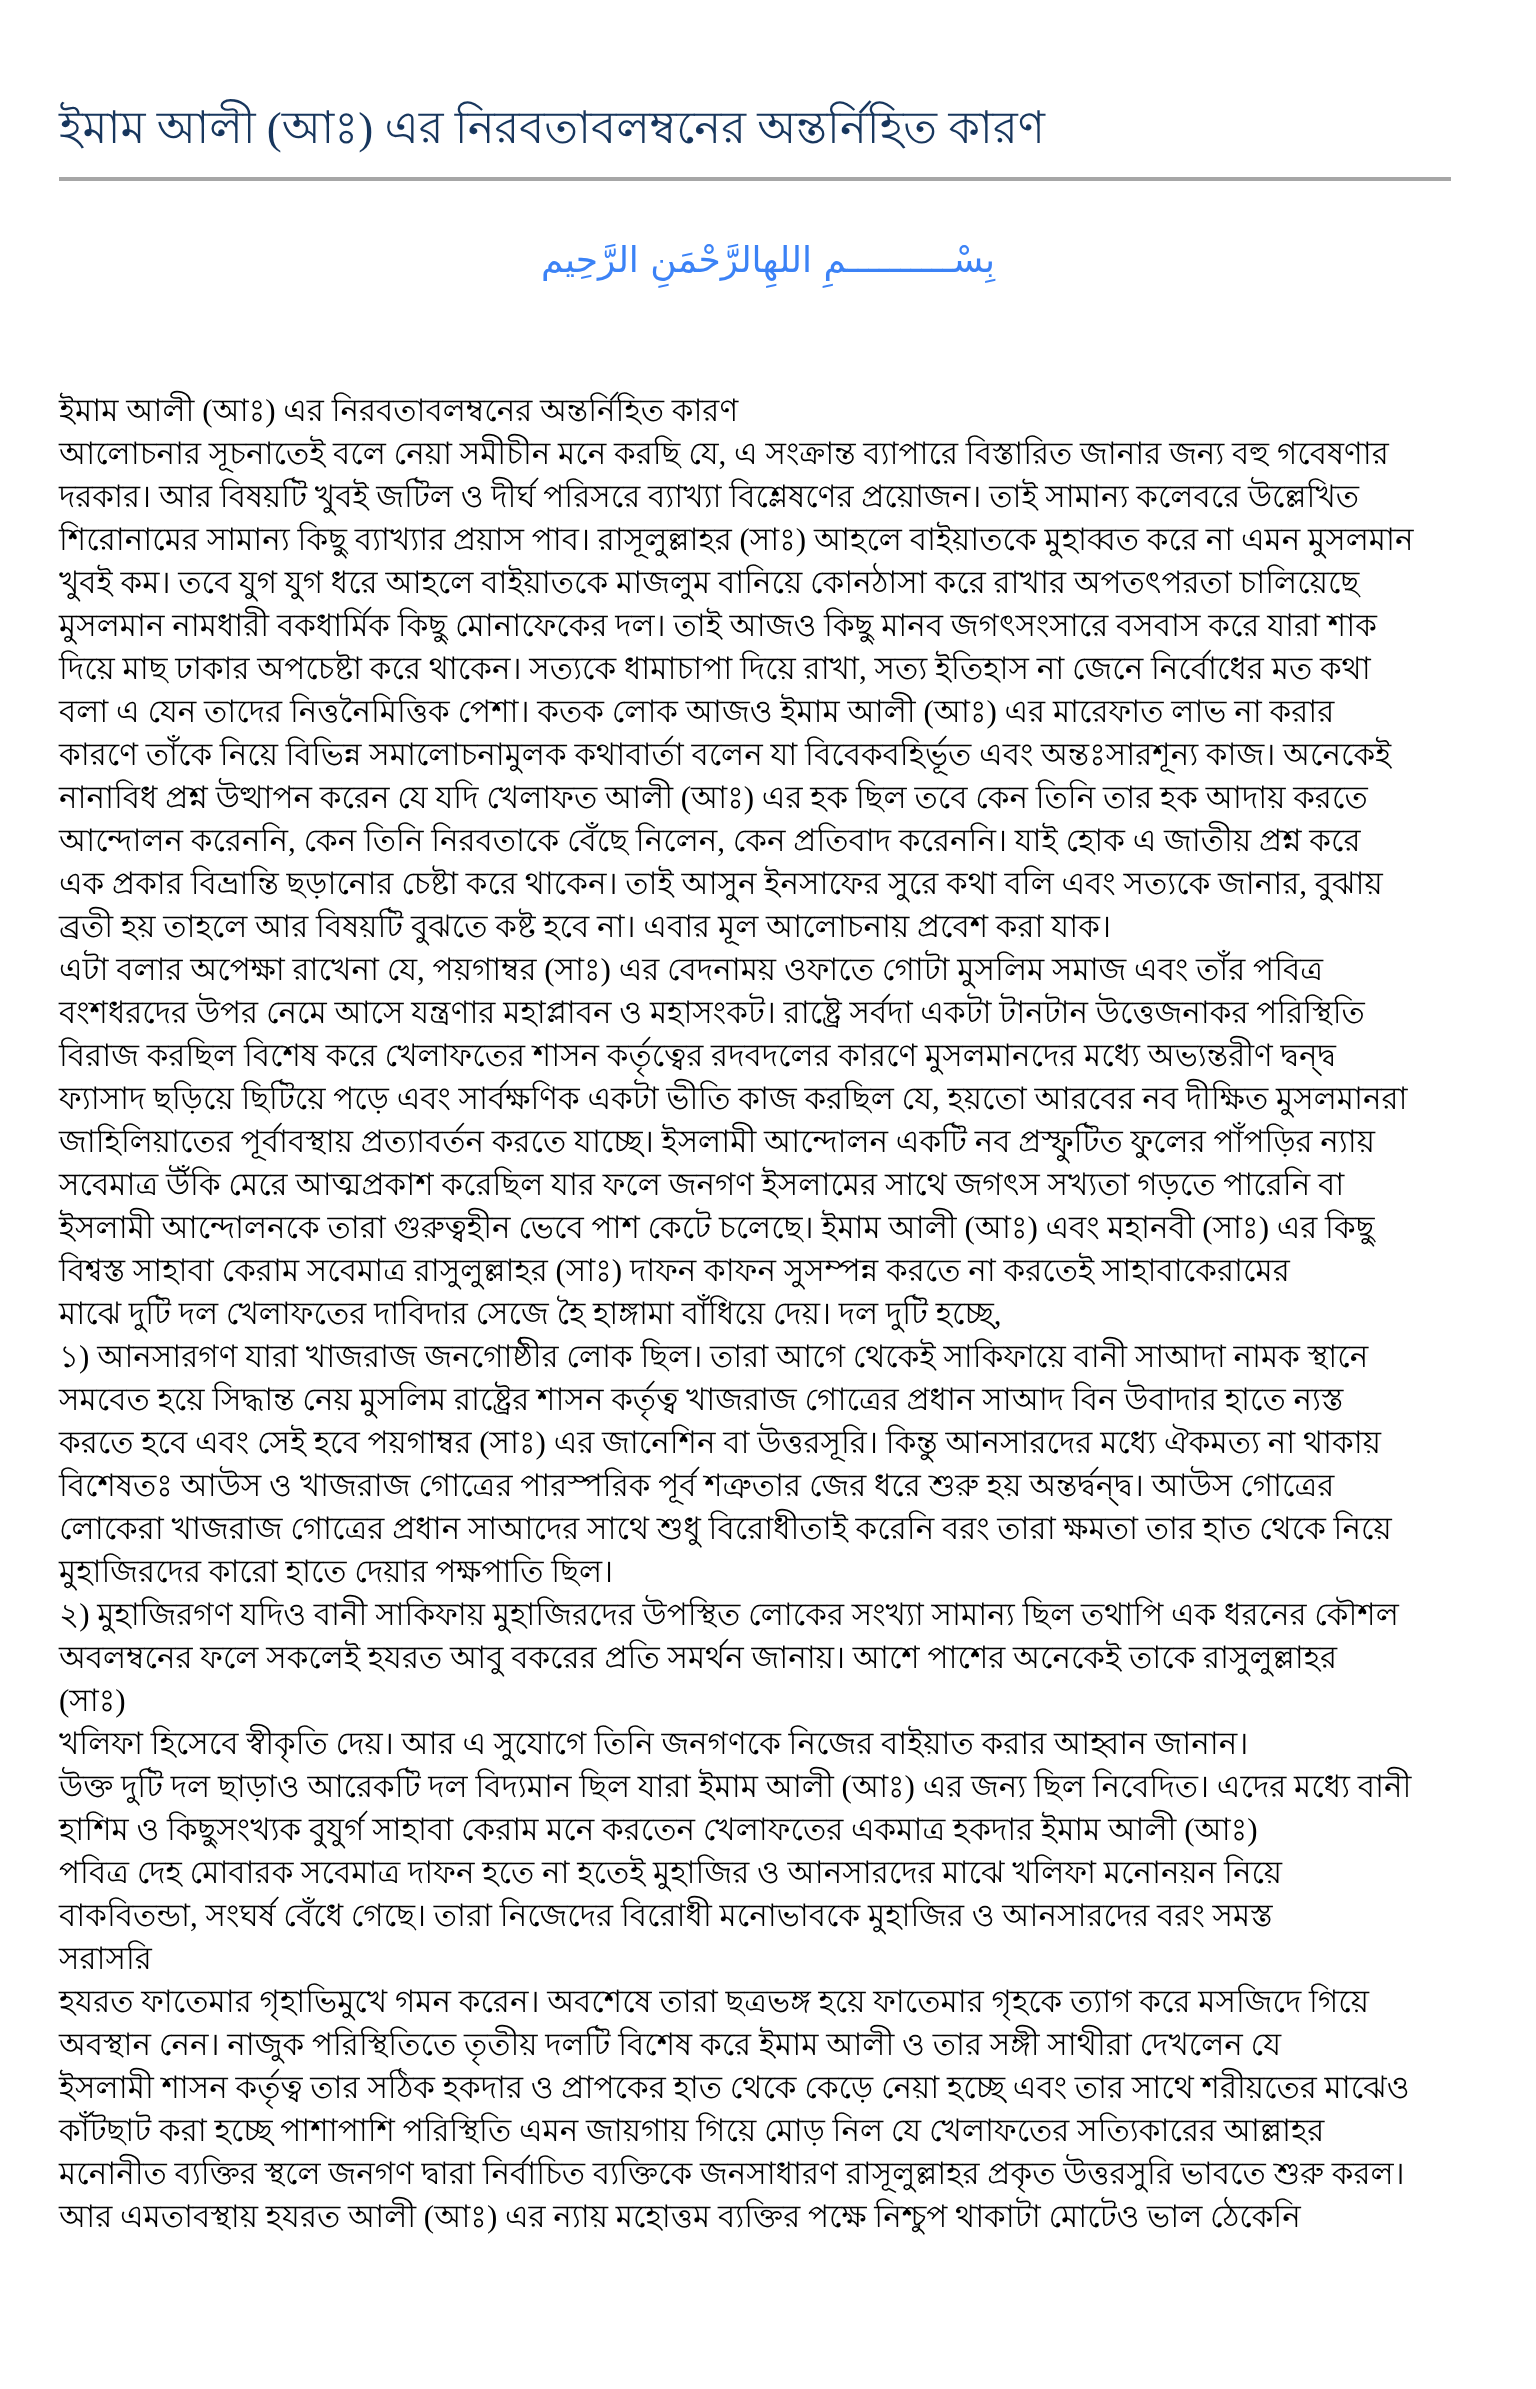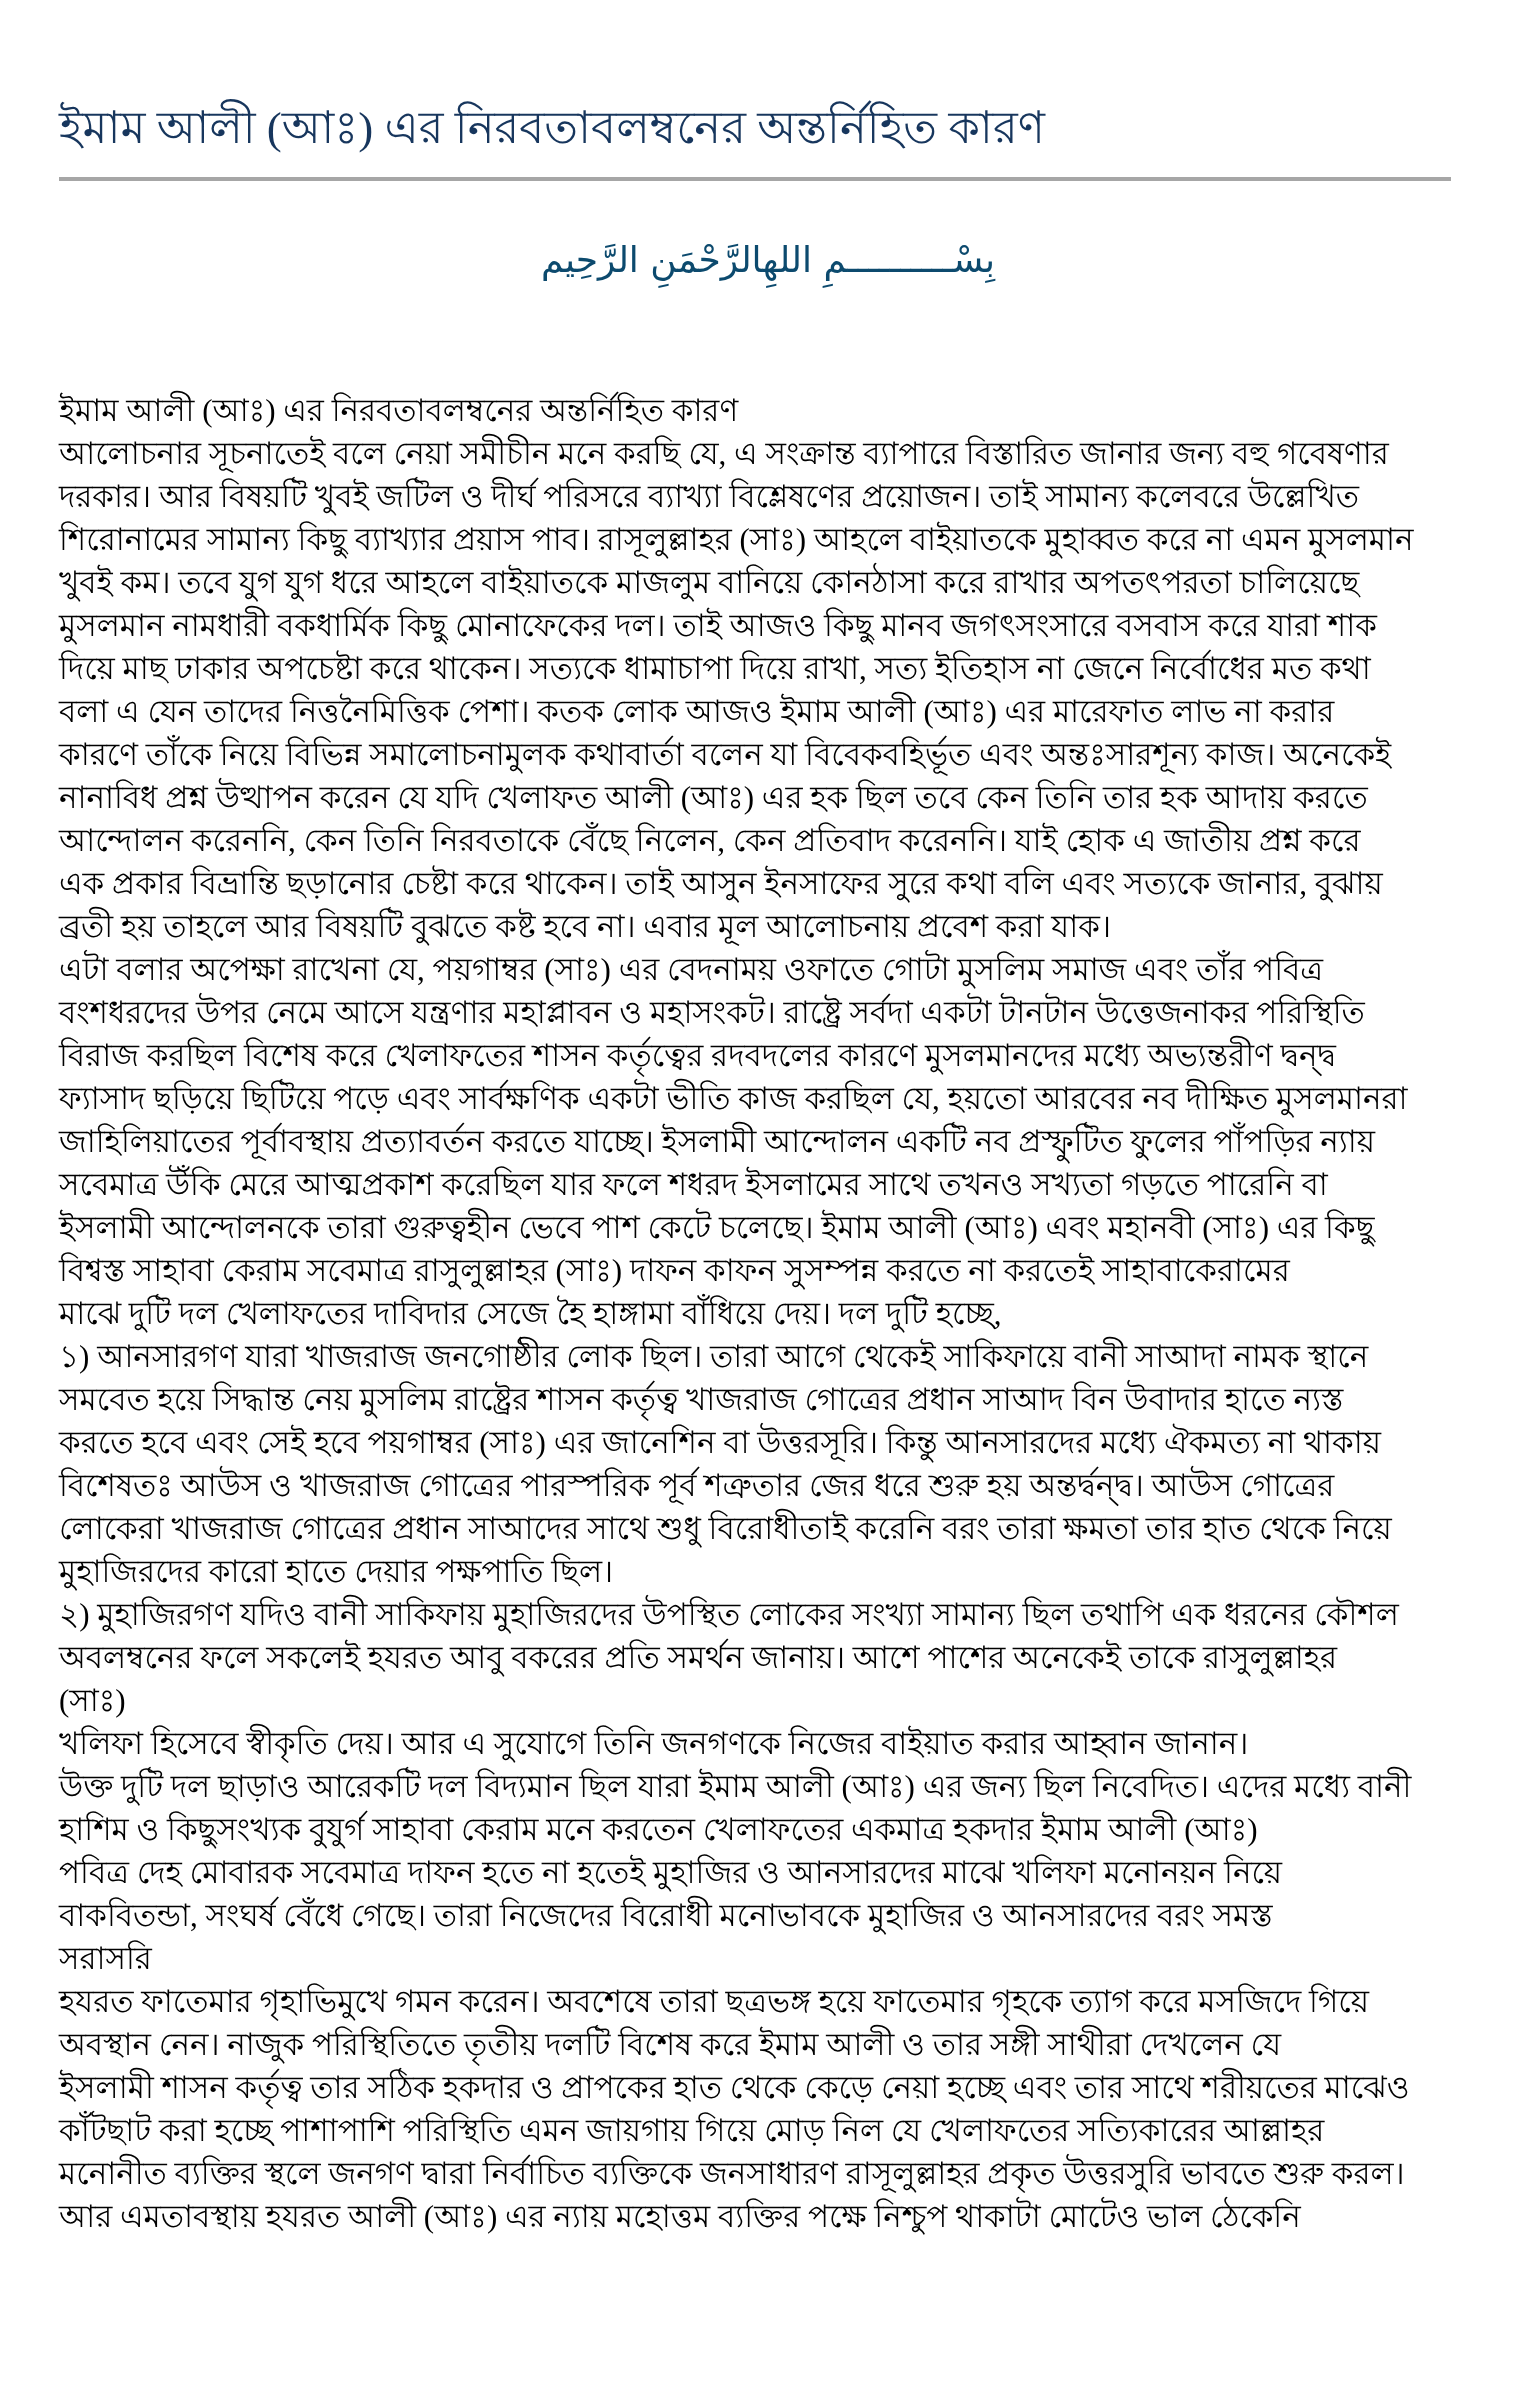--- a/index.html
+++ b/index.html
@@ -34,21 +34,21 @@
     height: 4px;
   }
   .bismillah {
     position: absolute;
     left: 0;
     top: 239px;
     width: 100%;
     text-align: center;
     direction: rtl;
     font-size: 36px;
-    color: #0c4a6e;
+    color: #3b82f6;
     font-family: "DejaVu Sans", sans-serif;
     white-space: nowrap;
   }
   .body-text {
     position: absolute;
     left: 59px;
     top: 389px;
     width: 1432px;
     font-size: 31px;
     line-height: 43px;
@@ -82,21 +82,21 @@
       <div class="body-line">কারণে তাঁকে নিয়ে বিভিন্ন সমালোচনামুলক কথাবার্তা বলেন যা বিবেকবহির্ভূত এবং অন্তঃসারশূন্য কাজ। অনেকেই</div>
       <div class="body-line">নানাবিধ প্রশ্ন উত্থাপন করেন যে যদি খেলাফত আলী (আঃ) এর হক ছিল তবে কেন তিনি তার হক আদায় করতে</div>
       <div class="body-line">আন্দোলন করেননি, কেন তিনি নিরবতাকে বেঁছে নিলেন, কেন প্রতিবাদ করেননি। যাই হোক এ জাতীয় প্রশ্ন করে</div>
       <div class="body-line">এক প্রকার বিভ্রান্তি ছড়ানোর চেষ্টা করে থাকেন। তাই আসুন ইনসাফের সুরে কথা বলি এবং সত্যকে জানার, বুঝায়</div>
       <div class="body-line">ব্রতী হয় তাহলে আর বিষয়টি বুঝতে কষ্ট হবে না। এবার মূল আলোচনায় প্রবেশ করা যাক।</div>
       <div class="body-line">এটা বলার অপেক্ষা রাখেনা যে, পয়গাম্বর (সাঃ) এর বেদনাময় ওফাতে গোটা মুসলিম সমাজ এবং তাঁর পবিত্র</div>
       <div class="body-line">বংশধরদের উপর নেমে আসে যন্ত্রণার মহাপ্লাবন ও মহাসংকট। রাষ্ট্রে সর্বদা একটা টানটান উত্তেজনাকর পরিস্থিতি</div>
       <div class="body-line">বিরাজ করছিল বিশেষ করে খেলাফতের শাসন কর্তৃত্বের রদবদলের কারণে মুসলমানদের মধ্যে অভ্যন্তরীণ দ্বন্দ্ব</div>
       <div class="body-line">ফ্যাসাদ ছড়িয়ে ছিটিয়ে পড়ে এবং সার্বক্ষণিক একটা ভীতি কাজ করছিল যে, হয়তো আরবের নব দীক্ষিত মুসলমানরা</div>
       <div class="body-line">জাহিলিয়াতের পূর্বাবস্থায় প্রত্যাবর্তন করতে যাচ্ছে। ইসলামী আন্দোলন একটি নব প্রস্ফুটিত ফুলের পাঁপড়ির ন্যায়</div>
-      <div class="body-line">সবেমাত্র উঁকি মেরে আত্মপ্রকাশ করেছিল যার ফলে শধরদ ইসলামের সাথে তখনও সখ্যতা গড়তে পারেনি বা</div>
+      <div class="body-line">সবেমাত্র উঁকি মেরে আত্মপ্রকাশ করেছিল যার ফলে জনগণ ইসলামের সাথে জগৎস সখ্যতা গড়তে পারেনি বা</div>
       <div class="body-line">ইসলামী আন্দোলনকে তারা গুরুত্বহীন ভেবে পাশ কেটে চলেছে। ইমাম আলী (আঃ) এবং মহানবী (সাঃ) এর কিছু</div>
       <div class="body-line">বিশ্বস্ত সাহাবা কেরাম সবেমাত্র রাসুলুল্লাহর (সাঃ) দাফন কাফন সুসম্পন্ন করতে না করতেই সাহাবাকেরামের</div>
       <div class="body-line">মাঝে দুটি দল খেলাফতের দাবিদার সেজে হৈ হাঙ্গামা বাঁধিয়ে দেয়। দল দুটি হচ্ছে,</div>
       <div class="body-line">১) আনসারগণ যারা খাজরাজ জনগোষ্ঠীর লোক ছিল। তারা আগে থেকেই সাকিফায়ে বানী সাআদা নামক স্থানে</div>
       <div class="body-line">সমবেত হয়ে সিদ্ধান্ত নেয় মুসলিম রাষ্ট্রের শাসন কর্তৃত্ব খাজরাজ গোত্রের প্রধান সাআদ বিন উবাদার হাতে ন্যস্ত</div>
       <div class="body-line">করতে হবে এবং সেই হবে পয়গাম্বর (সাঃ) এর জানেশিন বা উত্তরসূরি। কিন্তু আনসারদের মধ্যে ঐকমত্য না থাকায়</div>
       <div class="body-line">বিশেষতঃ আউস ও খাজরাজ গোত্রের পারস্পরিক পূর্ব শত্রুতার জের ধরে শুরু হয় অন্তর্দ্বন্দ্ব। আউস গোত্রের</div>
       <div class="body-line">লোকেরা খাজরাজ গোত্রের প্রধান সাআদের সাথে শুধু বিরোধীতাই করেনি বরং তারা ক্ষমতা তার হাত থেকে নিয়ে</div>
       <div class="body-line">মুহাজিরদের কারো হাতে দেয়ার পক্ষপাতি ছিল।</div>
       <div class="body-line">২) মুহাজিরগণ যদিও বানী সাকিফায় মুহাজিরদের উপস্থিত লোকের সংখ্যা সামান্য ছিল তথাপি এক ধরনের কৌশল</div>

